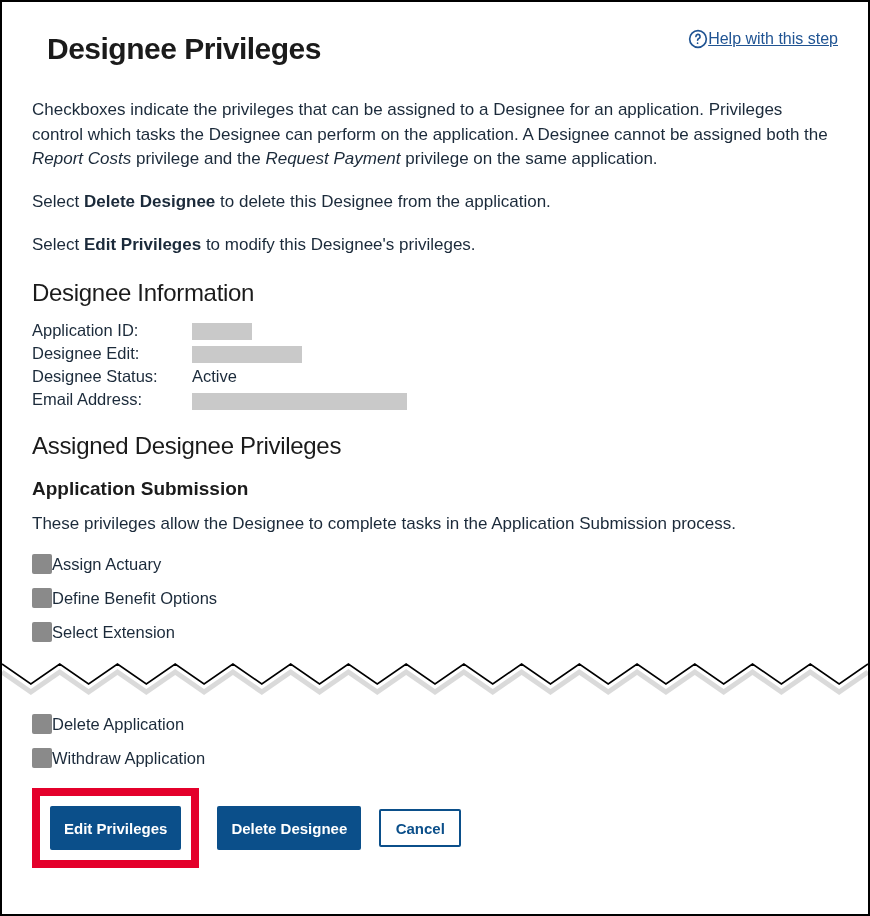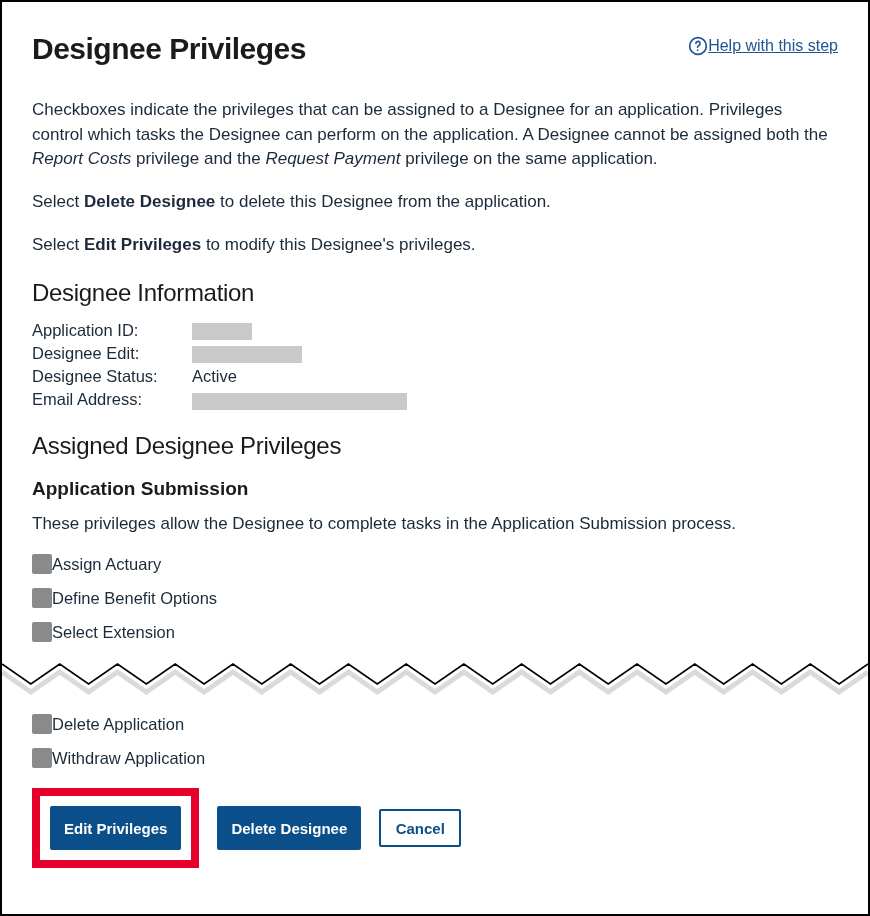--- a/index.html
+++ b/index.html
@@ -18,31 +18,31 @@
     overflow: hidden;
   }
   .header-row {
     display: flex;
     justify-content: space-between;
     align-items: flex-start;
   }
   h1.page-title {
     font-size: 30px;
     font-weight: 800;
-    margin: 6px 0 24px 0;
+    margin: 6px 0 24px 15px;
     color: #1b1b1b;
     letter-spacing: -0.5px;
   }
   .help-link {
     display: inline-flex;
     align-items: center;
     color: #205493;
     text-decoration: underline;
     font-size: 16px;
-    margin-top: 10px;
+    margin-top: 3px;
     cursor: pointer;
   }
   .help-icon {
     width: 20px; height: 20px;
     flex: 0 0 auto;
   }
   p.intro {
     font-size: 17px;
     color: #1b2a3a;
     line-height: 1.45;

